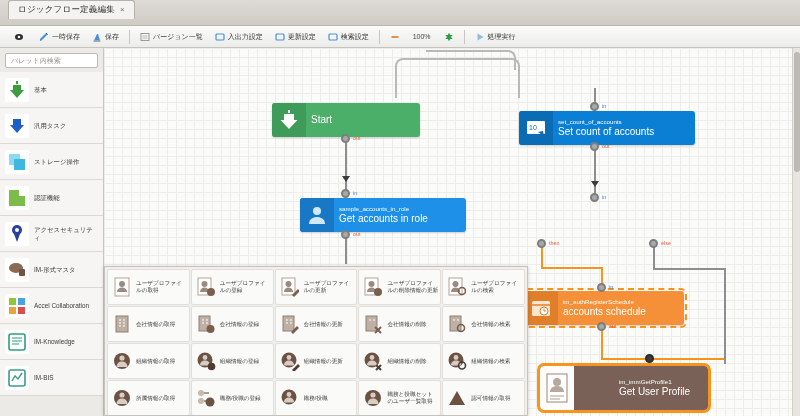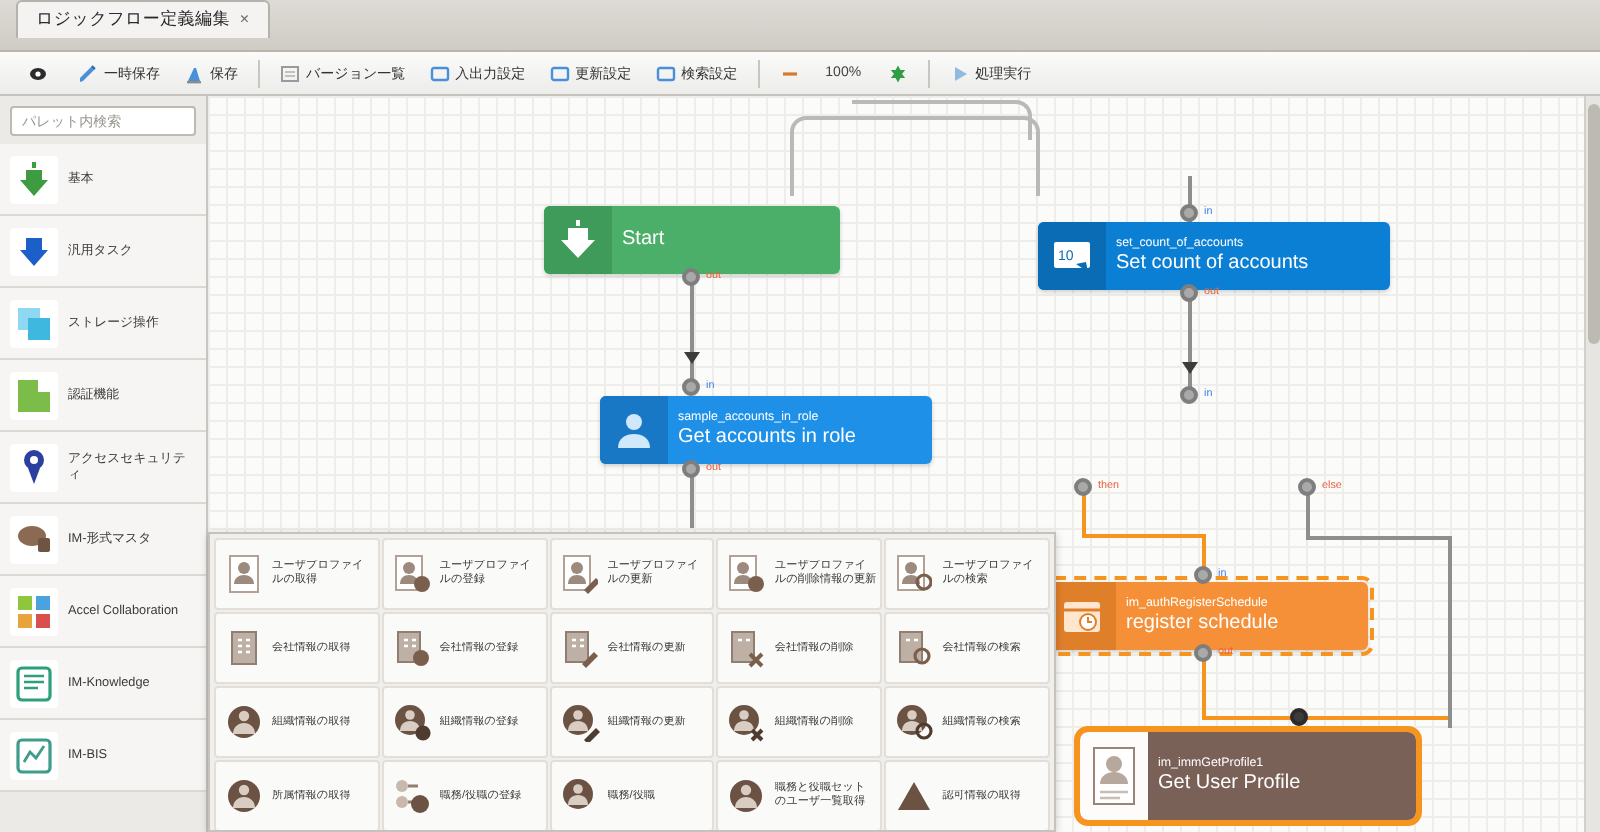--- a/index.html
+++ b/index.html
@@ -508,25 +508,25 @@
       <div class="node-ic">
         <svg width="22" height="22" viewBox="0 0 22 22">
           <rect x="2" y="4" width="18" height="15" rx="1.5" fill="#ffe6cd"></rect>
           <path d="M2 8 h18" stroke="#e07f2a" stroke-width="1.4"></path>
           <circle cx="14" cy="14" r="4" fill="#fff" stroke="#e07f2a" stroke-width="1"></circle>
           <path d="M14 11.5 v2.5 h2" stroke="#e07f2a" stroke-width="1" fill="none"></path>
         </svg>
       </div>
       <div class="node-body">
         <span class="node-id">im_authRegisterSchedule</span>
-        <span class="node-nm">register schedule</span>
-      </div>
-    </div>
-
-    <div class="node n-brown sel-solid" style="left:436px; top:318px; width:168px; height:44px;">
+        <span class="node-nm">accounts schedule</span>
+      </div>
+    </div>
+
+    <div class="node n-brown sel-solid" style="left:436px; top:318px; width:168px; height:44px;gap:40px;">
       <div class="node-ic">
         <svg width="24" height="30" viewBox="0 0 24 30">
           <rect x="2" y="1" width="20" height="28" fill="#fff" stroke="#9c8377" stroke-width="1"></rect>
           <circle cx="12" cy="9" r="4" fill="#b7a89e"></circle>
           <path d="M5 19 c0-4 3.5-6 7-6 s7 2 7 6 z" fill="#b7a89e"></path>
           <path d="M5 23 h14 M5 26 h10" stroke="#c9bdb4" stroke-width="1.3"></path>
         </svg>
       </div>
       <div class="node-body">
         <span class="node-id">im_immGetProfile1</span>

